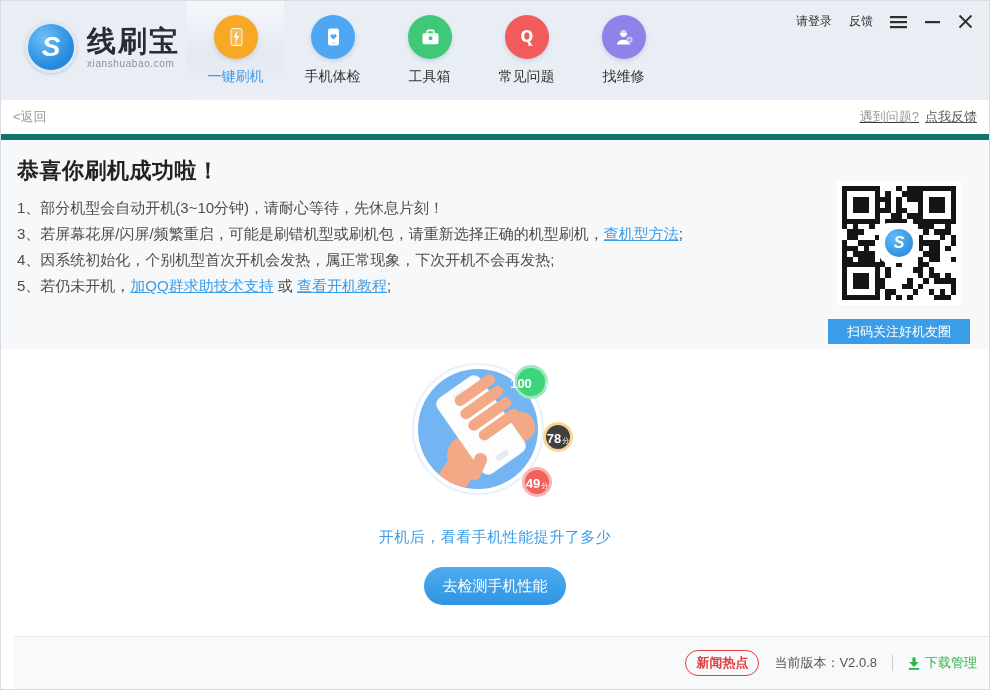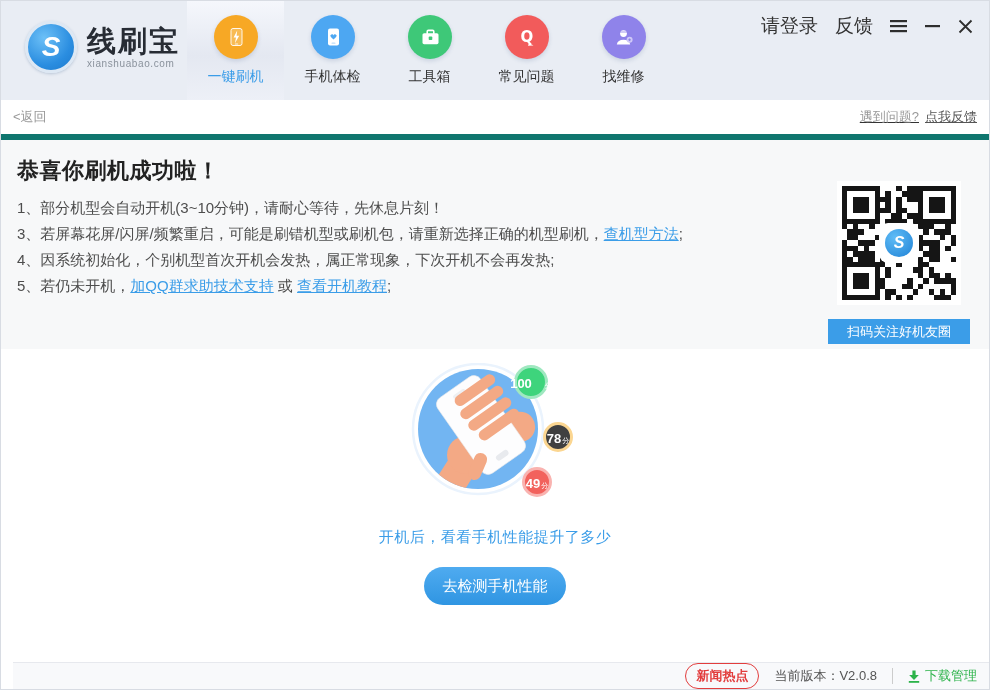--- a/index.html
+++ b/index.html
@@ -26,21 +26,21 @@
 
   .nav { position:absolute; left:186px; top:0; height:99px; display:flex; }
   .nav-item { width:97px; height:99px; display:flex; flex-direction:column; align-items:center; padding-top:14px; cursor:pointer; }
   .nav-item.active { background:linear-gradient(180deg,#f5f7fc 0%, #e4e8f1 55%, #edf0f7 100%); }
   .nav-icon { width:44px; height:44px; border-radius:50%; display:flex; align-items:center; justify-content:center;
     box-shadow:0 2px 4px rgba(60,90,140,.18); }
   .nav-label { margin-top:9px; font-size:14px; color:#333; }
   .nav-item.active .nav-label { color:var(--accent); }
 
   .win-area { position:absolute; top:12px; right:16px; display:flex; align-items:center; gap:17px; }
-  .win-text { font-size:19px; color:#333; cursor:pointer; }
+  .win-text { font-size:12px; color:#333; cursor:pointer; }
   .win-icon { display:flex; align-items:center; cursor:pointer; }
 
   
   .subheader { height:40px; background:#fff; border-bottom:6px solid #0f766e;
     display:flex; align-items:center; justify-content:space-between; padding:0 12px; }
   .back-link { font-size:13px; color:#999; cursor:pointer; }
   .issue-wrap { display:flex; gap:6px; font-size:13px;text-decoration:underline; }
   .issue-hint { color:#999; }
   .issue-link { color:#555; text-decoration:underline; cursor:pointer; }
 
@@ -74,21 +74,21 @@
   .score-unit { font-size:7px; font-weight:400; margin-left:1px; }
   .badge-100 { width:34px; height:34px; left:124px; top:2px; font-size:13px; padding-top:9px;gap:12px; }
   .badge-78  { width:30px; height:30px; left:153px; top:59px; font-size:13px; padding-top:7px; }
   .badge-49  { width:30px; height:30px; left:132px; top:104px; font-size:13px; padding-top:7px; }
   .perf-prompt { text-align:center; color:var(--accent); font-size:15px; margin-top:13px; letter-spacing:.5px; }
   .perf-button { display:block; margin:20px auto 0; width:142px; height:38px; border:none; border-radius:19px;
     background:linear-gradient(180deg,#4fabf0,#2f95e2); color:#fff; font-size:15px; cursor:pointer;
     font-family:inherit; }
 
   
-  .footer { height:27px; background:#f8f9fb; border-top:1px solid #e7e9ee;
+  .footer { height:53px; background:#f8f9fb; border-top:1px solid #e7e9ee;
     display:flex; align-items:center; justify-content:flex-end; gap:15px; padding-right:12px; position:absolute; bottom:0; left:12px; right:0; }
   .news-pill { border:1px solid var(--news-red); color:var(--news-red); font-weight:700; font-size:13px;
     padding:3px 10px; border-radius:13px; cursor:pointer; background:transparent; font-family:inherit; }
   .version-label { font-size:13px; color:#555; }
   .foot-divider { width:1px; height:16px; background:#ccc; }
   .download-wrap { display:flex; align-items:center; gap:5px; color:var(--dl-green); font-size:13px; cursor:pointer; }
 </style>
 </head>
 <body style="--accent: #3b9de8; --header-bg: #e9edf4; --section-bg: #f7f8f9; --news-red: #e23d3d; --dl-green: #2cb34a; --qr-dark: #151515;">
 

